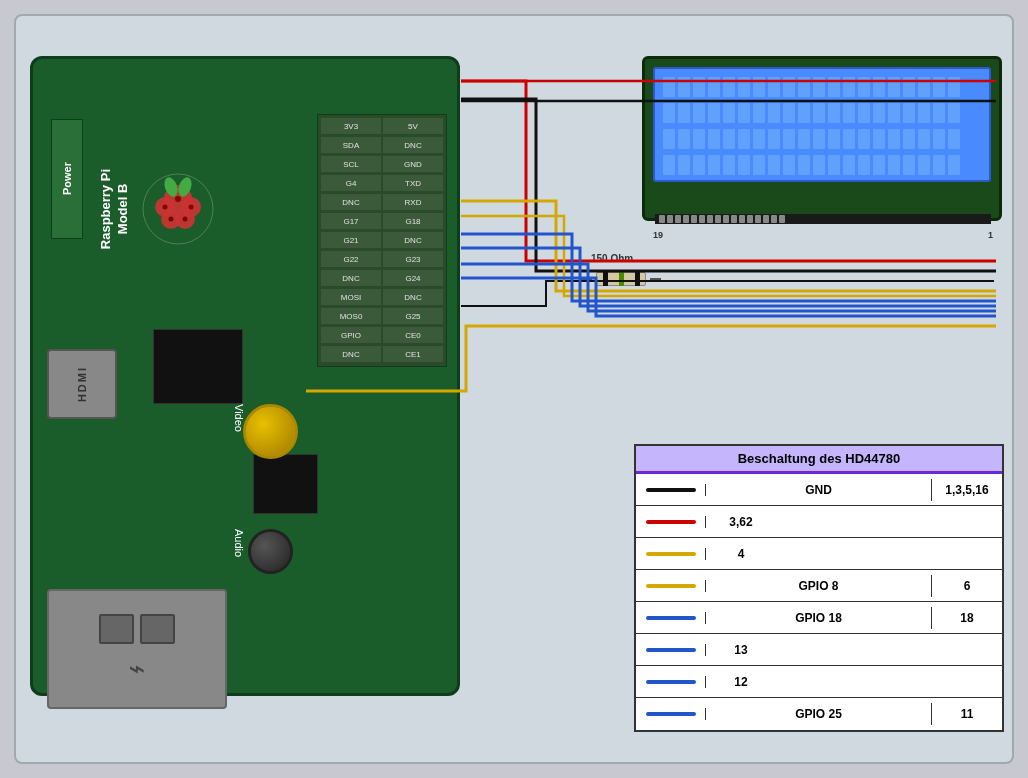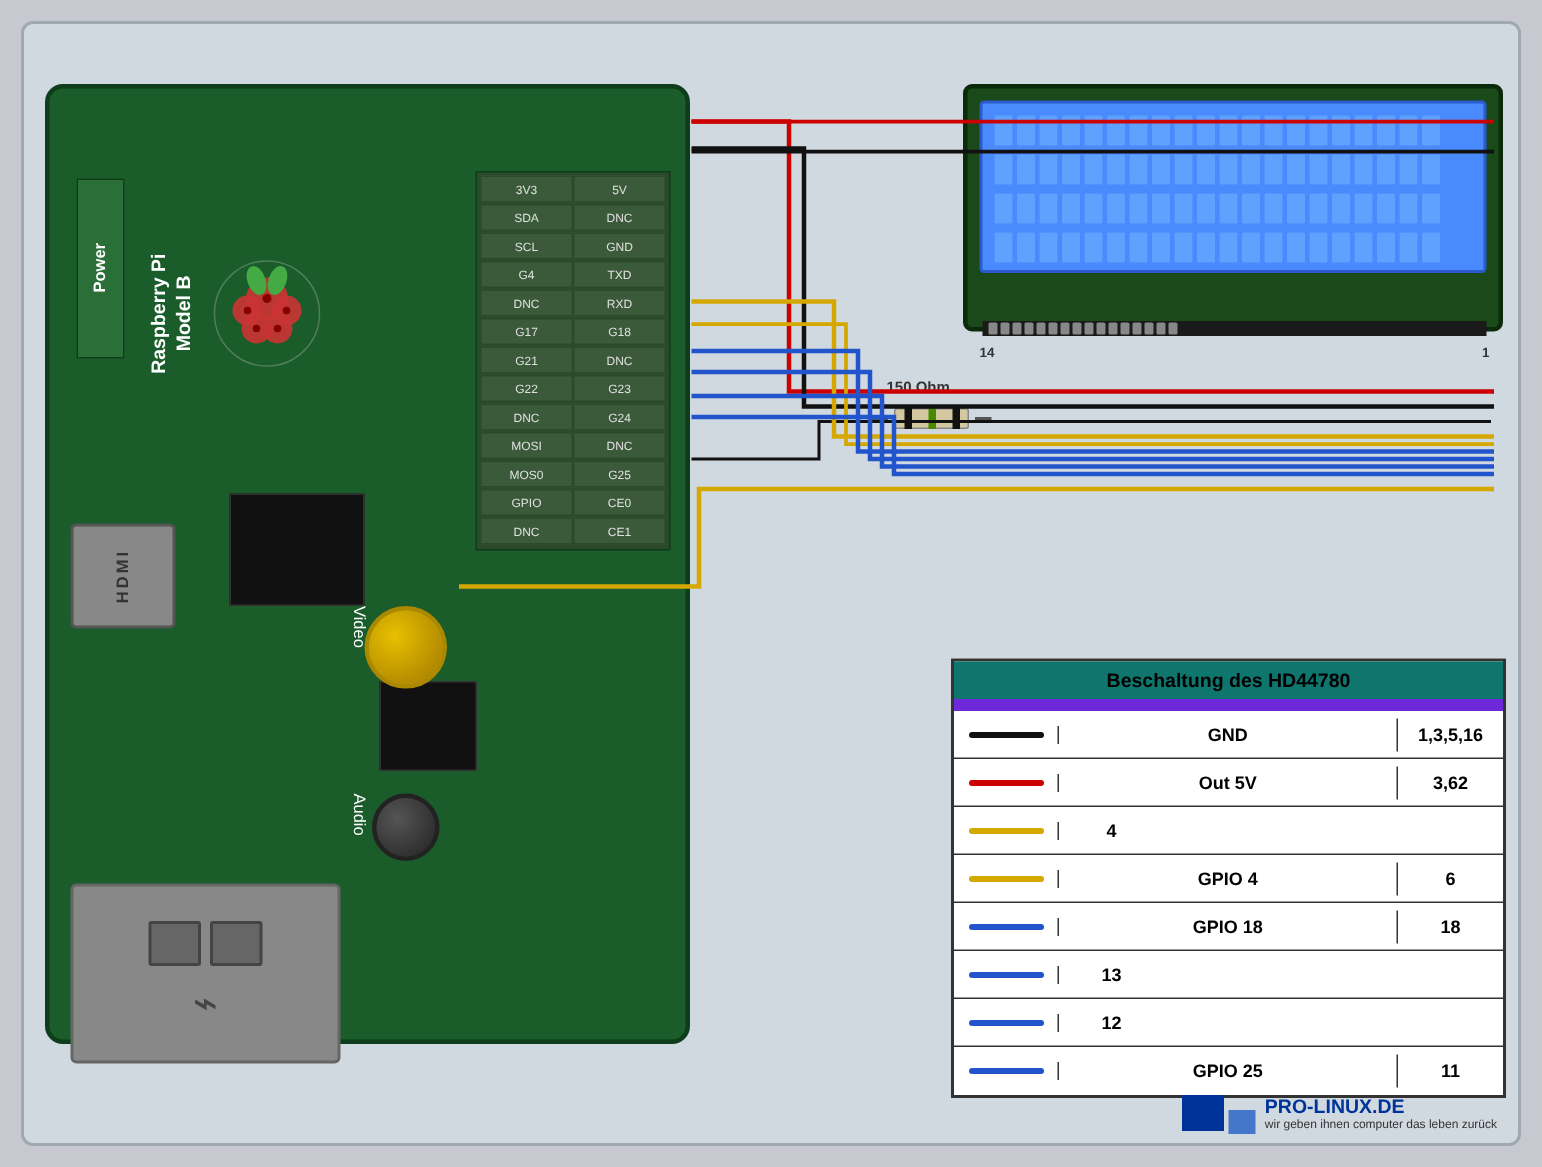--- a/index.html
+++ b/index.html
@@ -246,26 +246,26 @@
     
     .wiring-table {
       position: absolute;
       right: 8px;
       bottom: 30px;
       width: 370px;
       border: 2px solid #333;
       background: white;
     }
     .table-header {
-      background: #0f766e;
+      background: #c4b5fd;
       text-align: center;
       padding: 5px;
       font-size: 13px;
       font-weight: bold;
-      border-bottom: 8px solid #6d28d9;
+      border-bottom: 3px solid #6d28d9;
     }
     .table-row-item {
       display: flex;
       border-bottom: 1px solid #333;
       height: 32px;
       align-items: center;
     }
     .table-row-item:last-child {
       border-bottom: none;
     }
@@ -557,21 +557,21 @@
         <div style="width: 6px; height: 8px; background: rgb(136, 136, 136); border-radius: 1px;"></div>
         <div style="width: 6px; height: 8px; background: rgb(136, 136, 136); border-radius: 1px;"></div>
         <div style="width: 6px; height: 8px; background: rgb(136, 136, 136); border-radius: 1px;"></div>
         <div style="width: 6px; height: 8px; background: rgb(136, 136, 136); border-radius: 1px;"></div>
         <div style="width: 6px; height: 8px; background: rgb(136, 136, 136); border-radius: 1px;"></div>
         <div style="width: 6px; height: 8px; background: rgb(136, 136, 136); border-radius: 1px;"></div>
         <div style="width: 6px; height: 8px; background: rgb(136, 136, 136); border-radius: 1px;"></div>
         <div style="width: 6px; height: 8px; background: rgb(136, 136, 136); border-radius: 1px;"></div>
       </div>
 
-    <div style="position:absolute;bottom:-22px;left:8px;font-size:9px;color:#333;font-weight:bold;">14</div>
+    <div style="position:absolute;bottom:-22px;left:8px;font-size:9px;color:#333;font-weight:bold;">19</div>
     <div style="position:absolute;bottom:-22px;right:6px;font-size:9px;color:#333;font-weight:bold;">1</div>
   </div>
 
   <div class="resistor">
     <span class="resistor-label">150 Ohm</span>
     <div class="resistor-wire"></div>
     <div class="resistor-body">
       <div class="resistor-band" style="background:#111;"></div>
       <div class="resistor-band" style="background:#4a8a00;"></div>
       <div class="resistor-band" style="background:#111;"></div>
@@ -613,34 +613,33 @@
     <div class="table-col-wire">
       <div class="wire-line" style="background:#111111;"></div>
     </div>
     <div class="table-col-name">GND</div>
     <div class="table-col-pins">1,3,5,16</div>
   </div>
         <div class="table-row-item">
     <div class="table-col-wire">
       <div class="wire-line" style="background:#cc0000;"></div>
     </div>
-    <div class="table-col-name">Out 5V</div>
     <div class="table-col-pins">3,62</div>
   </div>
         <div class="table-row-item">
     <div class="table-col-wire">
       <div class="wire-line" style="background:#d4a800;"></div>
     </div>
     <div class="table-col-pins">4</div>
   </div>
         <div class="table-row-item">
     <div class="table-col-wire">
       <div class="wire-line" style="background:#d4a800;"></div>
     </div>
-    <div class="table-col-name">GPIO 4</div>
+    <div class="table-col-name">GPIO 8</div>
     <div class="table-col-pins">6</div>
   </div>
         <div class="table-row-item">
     <div class="table-col-wire">
       <div class="wire-line" style="background:#2255cc;"></div>
     </div>
     <div class="table-col-name">GPIO 18</div>
     <div class="table-col-pins">18</div>
   </div>
         <div class="table-row-item">
@@ -658,24 +657,14 @@
         <div class="table-row-item">
     <div class="table-col-wire">
       <div class="wire-line" style="background:#2255cc;"></div>
     </div>
     <div class="table-col-name">GPIO 25</div>
     <div class="table-col-pins">11</div>
   </div>
       </div>
   </div>
 
-  <div class="pro-linux-logo">
-    <div style="display:flex;align-items:flex-end;gap:3px;">
-      <div style="width:28px;height:24px;background:#003399;"></div>
-      <div style="width:18px;height:16px;background:#4477cc;margin-bottom:-2px;"></div>
-    </div>
-    <div class="pro-linux-text-area">
-      <span class="pro-linux-main">PRO-LINUX.DE</span>
-      <span class="pro-linux-sub">wir geben ihnen computer das leben zurück</span>
-    </div>
-  </div>
 
 </div>
 
 </body></html>

